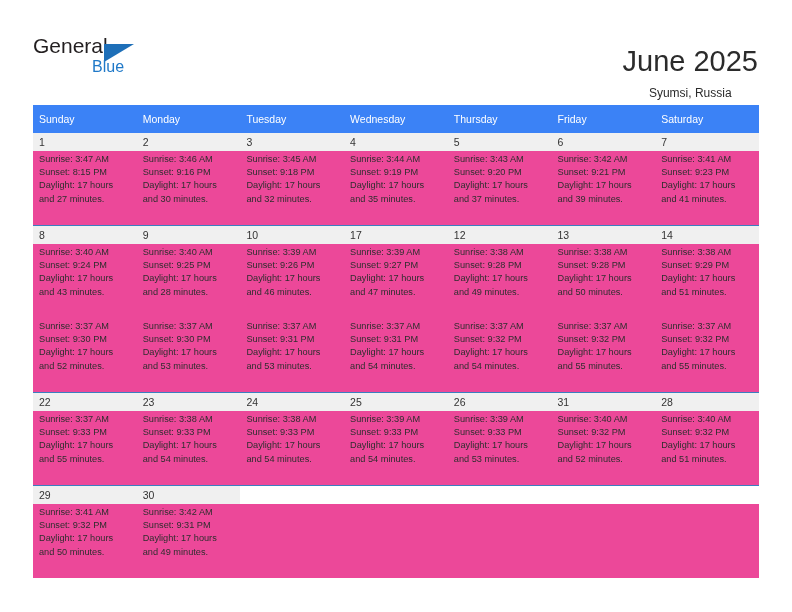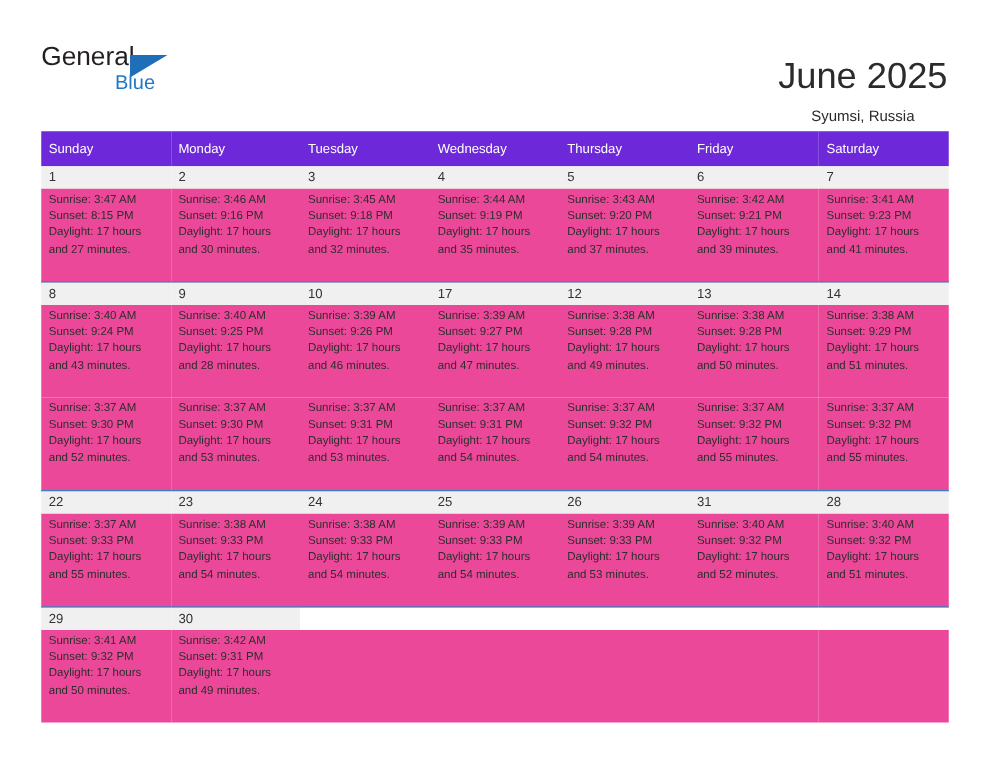--- a/index.html
+++ b/index.html
@@ -87,21 +87,21 @@
   
   .calendar {
     position: absolute;
     left: 33px;
     top: 105px;
     width: 726px;
     border-collapse: collapse;
     table-layout: fixed;
   }
   .calendar th {
-    background: #6d28d9;
+    background: #3b82f6;
     color: #ffffff;
     font-size: 10.5px;
     font-weight: normal;
     text-align: left;
     padding: 5px 0 5px 6px;
     height: 18px;
     vertical-align: middle;
     border: none;
   }
   .daynum-row td {

